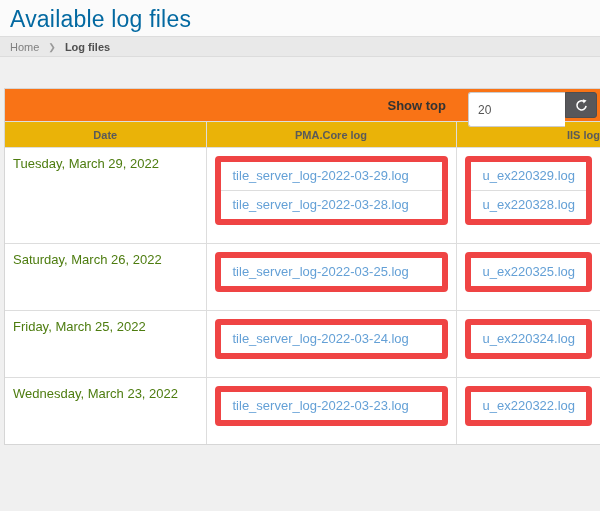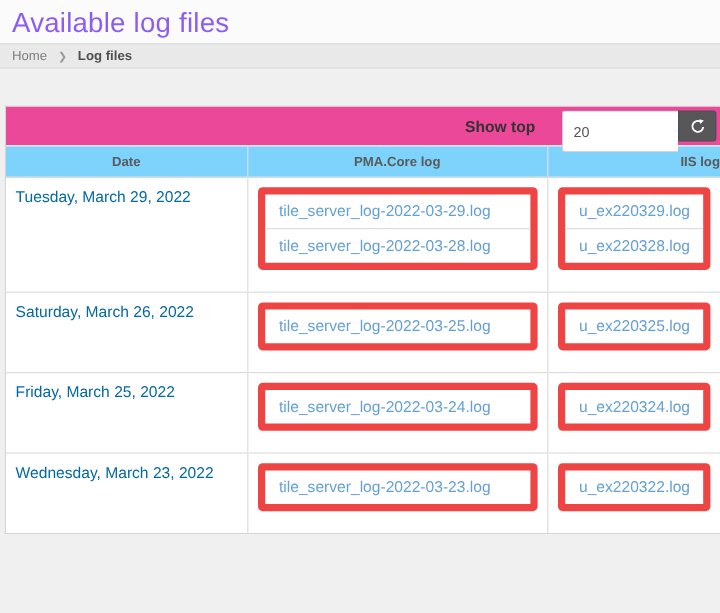--- a/index.html
+++ b/index.html
@@ -15,21 +15,21 @@
 
   
   .page-header {
     background: #fbfbfb;
     padding: 6px 10px 5px 10px;
     height: 36px;
   }
   .page-header h1 {
     font-size: 23px;
     font-weight: 400;
-    color: #8b5cf6;
+    color: #0369a1;
     letter-spacing: 0.2px;
   }
 
   
   .breadcrumb-bar {
     height: 21px;
     background: #e9e9e9;
     border-top: 1px solid #dddddd;
     border-bottom: 1px solid #dcdcdc;
     display: flex;
@@ -74,21 +74,21 @@
     color: #4a4a4a;
   }
 
   
   .showtop-row {
     height: 32px;
     display: flex;
     justify-content: flex-end;
     align-items: center;
     padding: 0 3px;
-    background: #ec4899;
+    background: #f97316;
   }
   .showtop-label {
     font-size: 13px;
     font-weight: 700;
     color: #333333;
     margin-right: 22px;
   }
   .input-group { display: flex; height: 26px; }
   .showtop-input {
     width: 97px; height: 35px;
@@ -116,42 +116,42 @@
   table.log-table {
     width: 100%;
     border-collapse: collapse;
     table-layout: fixed;
     background: #ffffff;
   }
   .log-table col.c-date { width: 201px; }
   .log-table col.c-pma  { width: 250px; }
   .log-table thead th {
     height: 26px;
-    background: #7dd3fc;
+    background: #eab308;
     border-top: 1px solid #dddddd;
     border-bottom: 1px solid #dddddd;
     border-right: 1px solid #dddddd;
     font-size: 11px;
     font-weight: 700;
     color: #5a5a5a;
     text-align: center;
     vertical-align: middle;
   }
   .log-table thead th:last-child { border-right: none; text-align: right; }
   .log-table tbody td {
     vertical-align: top;
     border-top: 1px solid #dddddd;
     border-right: 1px solid #dddddd;
   }
   .log-table tbody tr:first-child td { border-top: none; }
   .log-table tbody td:last-child { border-right: none; }
   td.date-cell {
     padding: 8px 8px 18px 8px;
     font-size: 13px;
-    color: #0369a1;
+    color: #4d7c0f;
   }
   td.logs-cell { padding: 0 0 18px 0; }
 
   .log-list {
     margin: 8px 8px 0 8px;
     border: 6px solid #ef4444;
     border-radius: 4px;
     background: #ffffff;
     overflow: hidden;
   }

